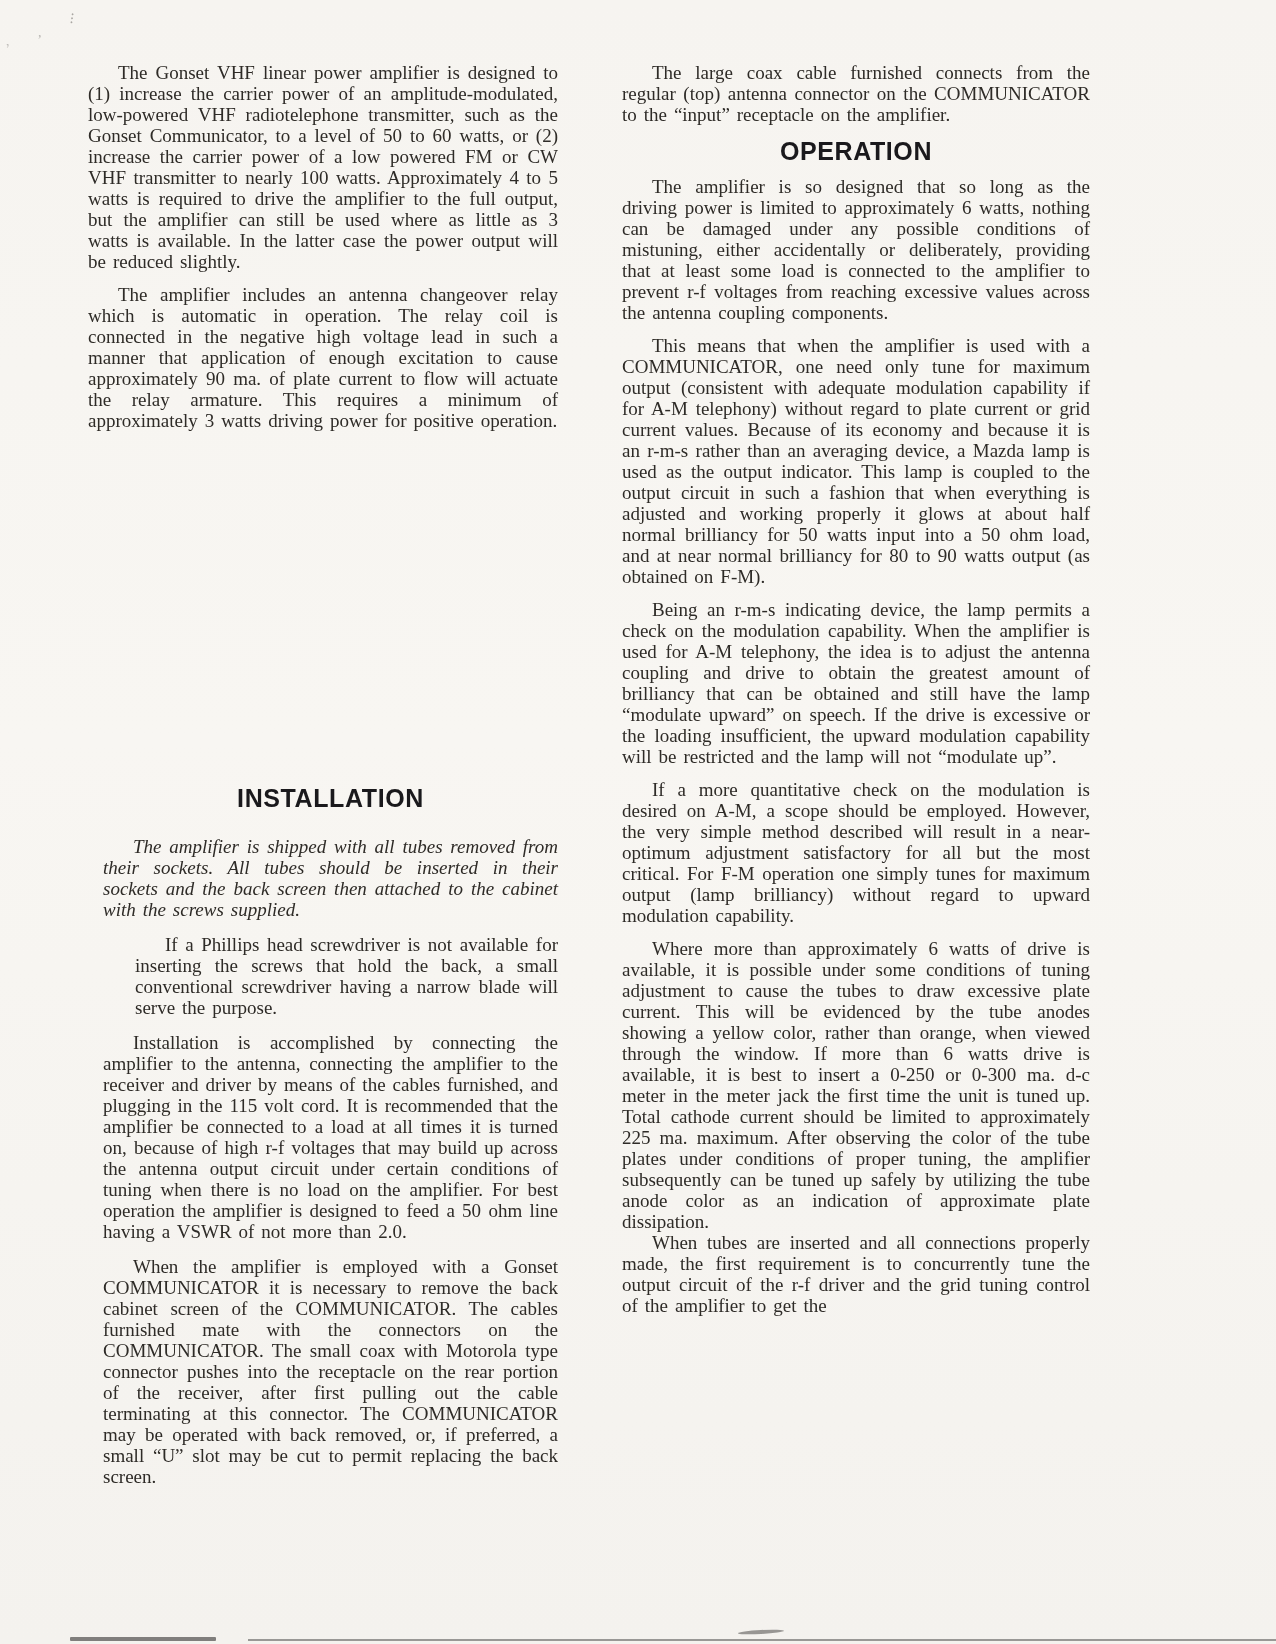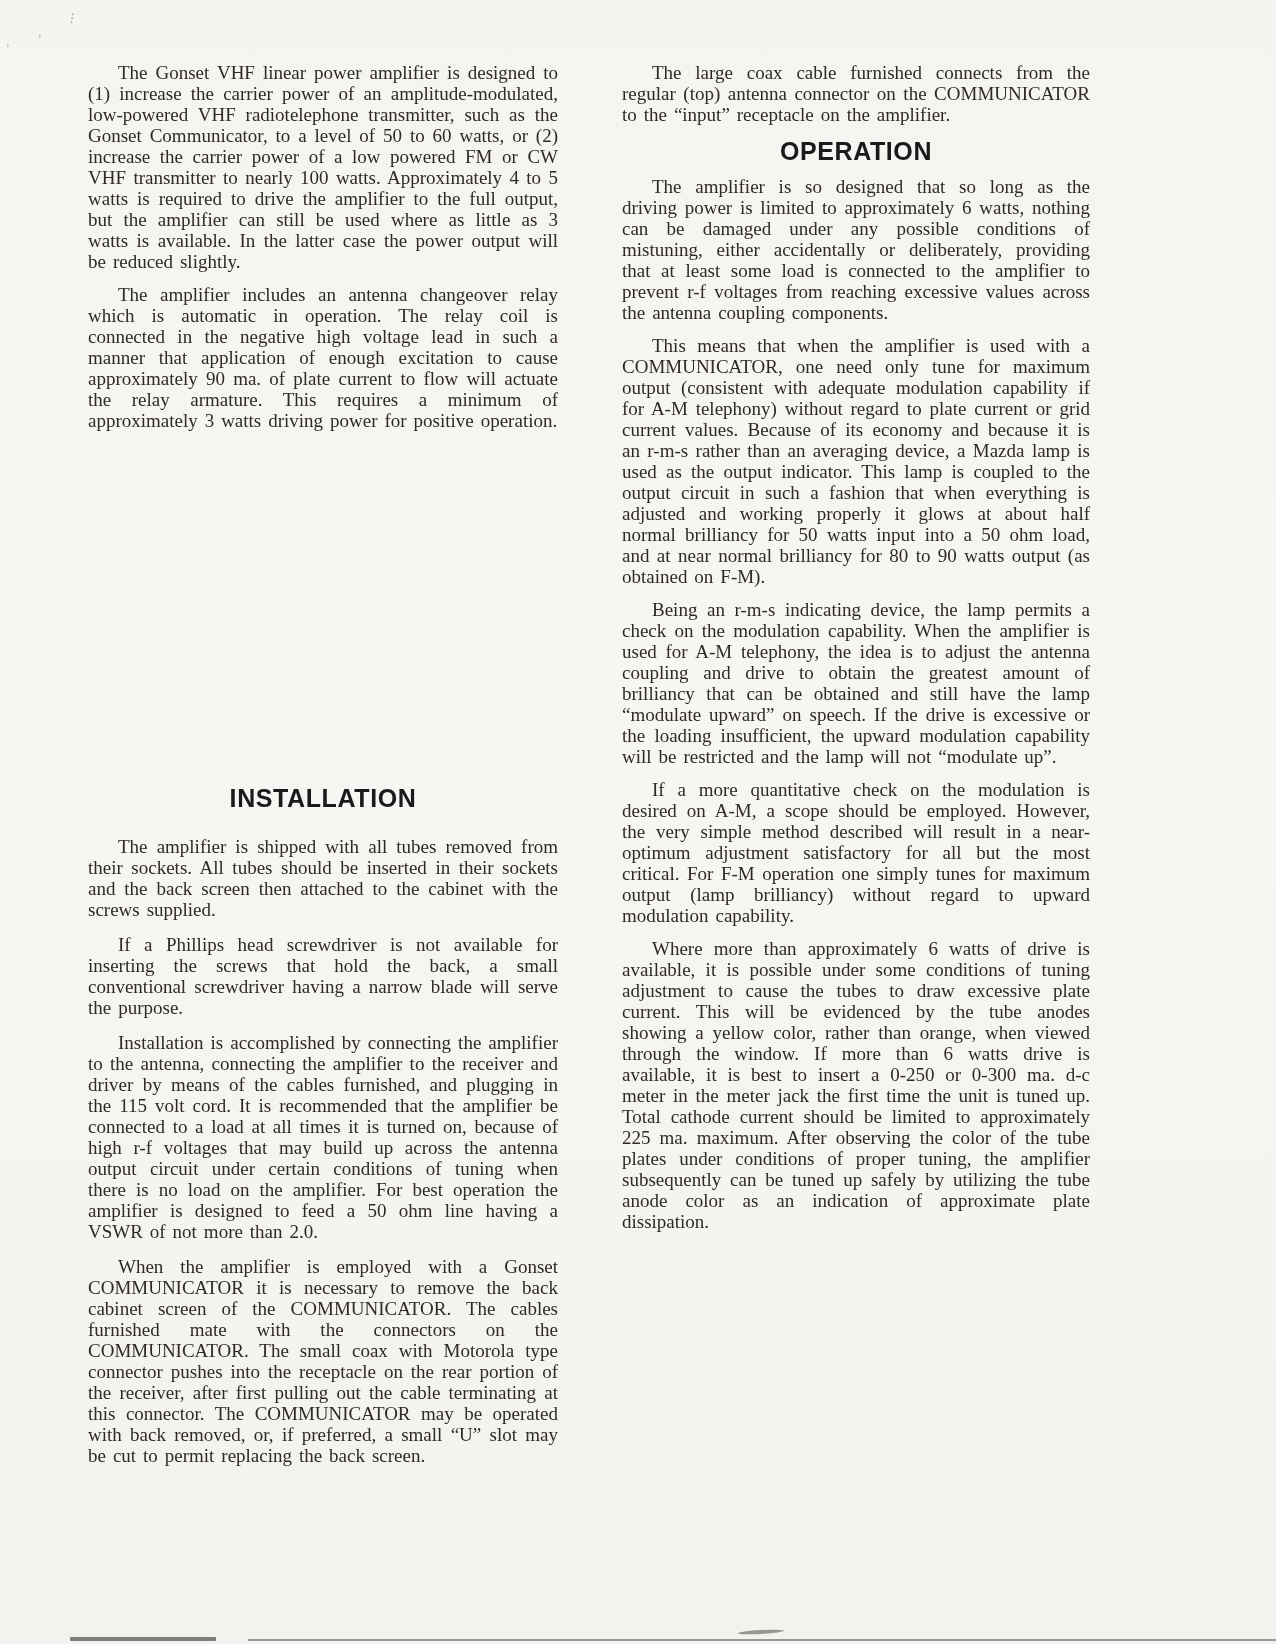--- a/index.html
+++ b/index.html
@@ -11,21 +11,21 @@
     background: linear-gradient(180deg, #f6f4f0 0%, #f8f6f2 45%, #f4f2ee 100%);
     font-family: "Liberation Serif", "DejaVu Serif", serif;
     color: #2e2b27;
     overflow: hidden;
   }
   .column { position: absolute; top: 62px; }
   .column-left  { left: 88px;  width: 470px; }
   .column-right { left: 622px; width: 468px; }
 
   .section { position: relative; }
-  .section-installation { position: absolute; top: 722px; left: 0; right: 0; }
+  .section-installation { position: absolute; top: 722px; left: 15px; right: 0; }
 
   h2.sect-heading {
     font-family: "Liberation Sans", "DejaVu Sans", sans-serif;
     font-weight: bold;
     font-size: 25px;
     line-height: 28px;
     letter-spacing: 0.6px;
     text-align: center;
     color: #1a191c;
     margin: 0 0 11px 0;
@@ -87,39 +87,40 @@
 
   <div class="column column-left">
 
     <div class="section section-general">
       <p class="body-par">The Gonset VHF linear power amplifier is designed to (1) increase the carrier power of an amplitude-modulated, low-powered VHF radiotelephone transmitter, such as the Gonset Communicator, to a level of 50 to 60 watts, or (2) increase the carrier power of a low powered FM or CW VHF transmitter to nearly 100 watts. Approximately 4 to 5 watts is required to drive the amplifier to the full output, but the amplifier can still be used where as little as 3 watts is available. In the latter case the power output will be reduced slightly.</p>
       <p class="body-par">The amplifier includes an antenna changeover relay which is automatic in operation. The relay coil is connected in the negative high voltage lead in such a manner that application of enough excitation to cause approximately 90 ma. of plate current to flow will actuate the relay armature. This requires a minimum of approximately 3 watts driving power for positive operation.</p>
     </div>
 
     <div class="section section-installation">
       <h2 class="sect-heading" style="margin-bottom:24px;">INSTALLATION</h2>
-      <p class="body-par" style="margin-bottom:14px;">The amplifier is shipped with all tubes removed from their sockets. All tubes should be inserted in their sockets and the back screen then attached to the cabinet with the screws supplied.</p>
-      <p class="body-par" style="margin-bottom:14px;">If a Phillips head screwdriver is not available for inserting the screws that hold the back, a small conventional screwdriver having a narrow blade will serve the purpose.</p>
+      <p class="body-par" style="margin-bottom:14px;font-style:italic;">The amplifier is shipped with all tubes removed from their sockets. All tubes should be inserted in their sockets and the back screen then attached to the cabinet with the screws supplied.</p>
+      <p class="body-par" style="margin-bottom:14px;margin-left:32px;">If a Phillips head screwdriver is not available for inserting the screws that hold the back, a small conventional screwdriver having a narrow blade will serve the purpose.</p>
       <p class="body-par" style="margin-bottom:14px;">Installation is accomplished by connecting the amplifier to the antenna, connecting the amplifier to the receiver and driver by means of the cables furnished, and plugging in the 115 volt cord. It is recommended that the amplifier be connected to a load at all times it is turned on, because of high r-f voltages that may build up across the antenna output circuit under certain conditions of tuning when there is no load on the amplifier. For best operation the amplifier is designed to feed a 50 ohm line having a VSWR of not more than 2.0.</p>
       <p class="body-par last-par">When the amplifier is employed with a Gonset COMMUNICATOR it is necessary to remove the back cabinet screen of the COMMUNICATOR. The cables furnished mate with the connectors on the COMMUNICATOR. The small coax with Motorola type connector pushes into the receptacle on the rear portion of the receiver, after first pulling out the cable terminating at this connector. The COMMUNICATOR may be operated with back removed, or, if preferred, a small “U” slot may be cut to permit replacing the back screen.</p>
     </div>
 
   </div>
 
   <div class="column column-right">
 
     <p class="body-par">The large coax cable furnished connects from the regular (top) antenna connector on the COMMUNICATOR to the “input” receptacle on the amplifier.</p>
 
     <div class="section section-operation">
       <h2 class="sect-heading heading-operation">OPERATION</h2>
       <p class="body-par">The amplifier is so designed that so long as the driving power is limited to approximately 6 watts, nothing can be damaged under any possible conditions of mistuning, either accidentally or deliberately, providing that at least some load is connected to the amplifier to prevent r-f voltages from reaching excessive values across the antenna coupling components.</p>
       <p class="body-par">This means that when the amplifier is used with a COMMUNICATOR, one need only tune for maximum output (consistent with adequate modulation capability if for A-M telephony) without regard to plate current or grid current values. Because of its economy and because it is an r-m-s rather than an averaging device, a Mazda lamp is used as the output indicator. This lamp is coupled to the output circuit in such a fashion that when everything is adjusted and working properly it glows at about half normal brilliancy for 50 watts input into a 50 ohm load, and at near normal brilliancy for 80 to 90 watts output (as obtained on F-M).</p>
       <p class="body-par">Being an r-m-s indicating device, the lamp permits a check on the modulation capability. When the amplifier is used for A-M telephony, the idea is to adjust the antenna coupling and drive to obtain the greatest amount of brilliancy that can be obtained and still have the lamp “modulate upward” on speech. If the drive is excessive or the loading insufficient, the upward modulation capability will be restricted and the lamp will not “modulate up”.</p>
       <p class="body-par">If a more quantitative check on the modulation is desired on A-M, a scope should be employed. However, the very simple method described will result in a near-optimum adjustment satisfactory for all but the most critical. For F-M operation one simply tunes for maximum output (lamp brilliancy) without regard to upward modulation capability.</p>
       <p class="body-par last-par">Where more than approximately 6 watts of drive is available, it is possible under some conditions of tuning adjustment to cause the tubes to draw excessive plate current. This will be evidenced by the tube anodes showing a yellow color, rather than orange, when viewed through the window. If more than 6 watts drive is available, it is best to insert a 0-250 or 0-300 ma. d-c meter in the meter jack the first time the unit is tuned up. Total cathode current should be limited to approximately 225 ma. maximum. After observing the color of the tube plates under conditions of proper tuning, the amplifier subsequently can be tuned up safely by utilizing the tube anode color as an indication of approximate plate dissipation.</p>
     </div>
 
     <div class="section section-initial-tune-up">
+      <p class="body-par last-par">When tubes are inserted and all connections properly made, the first requirement is to concurrently tune the output circuit of the r-f driver and the grid tuning control of the amplifier to get the</p>
     </div>
 
   </div>
 
 </div>
 
 </body></html>

